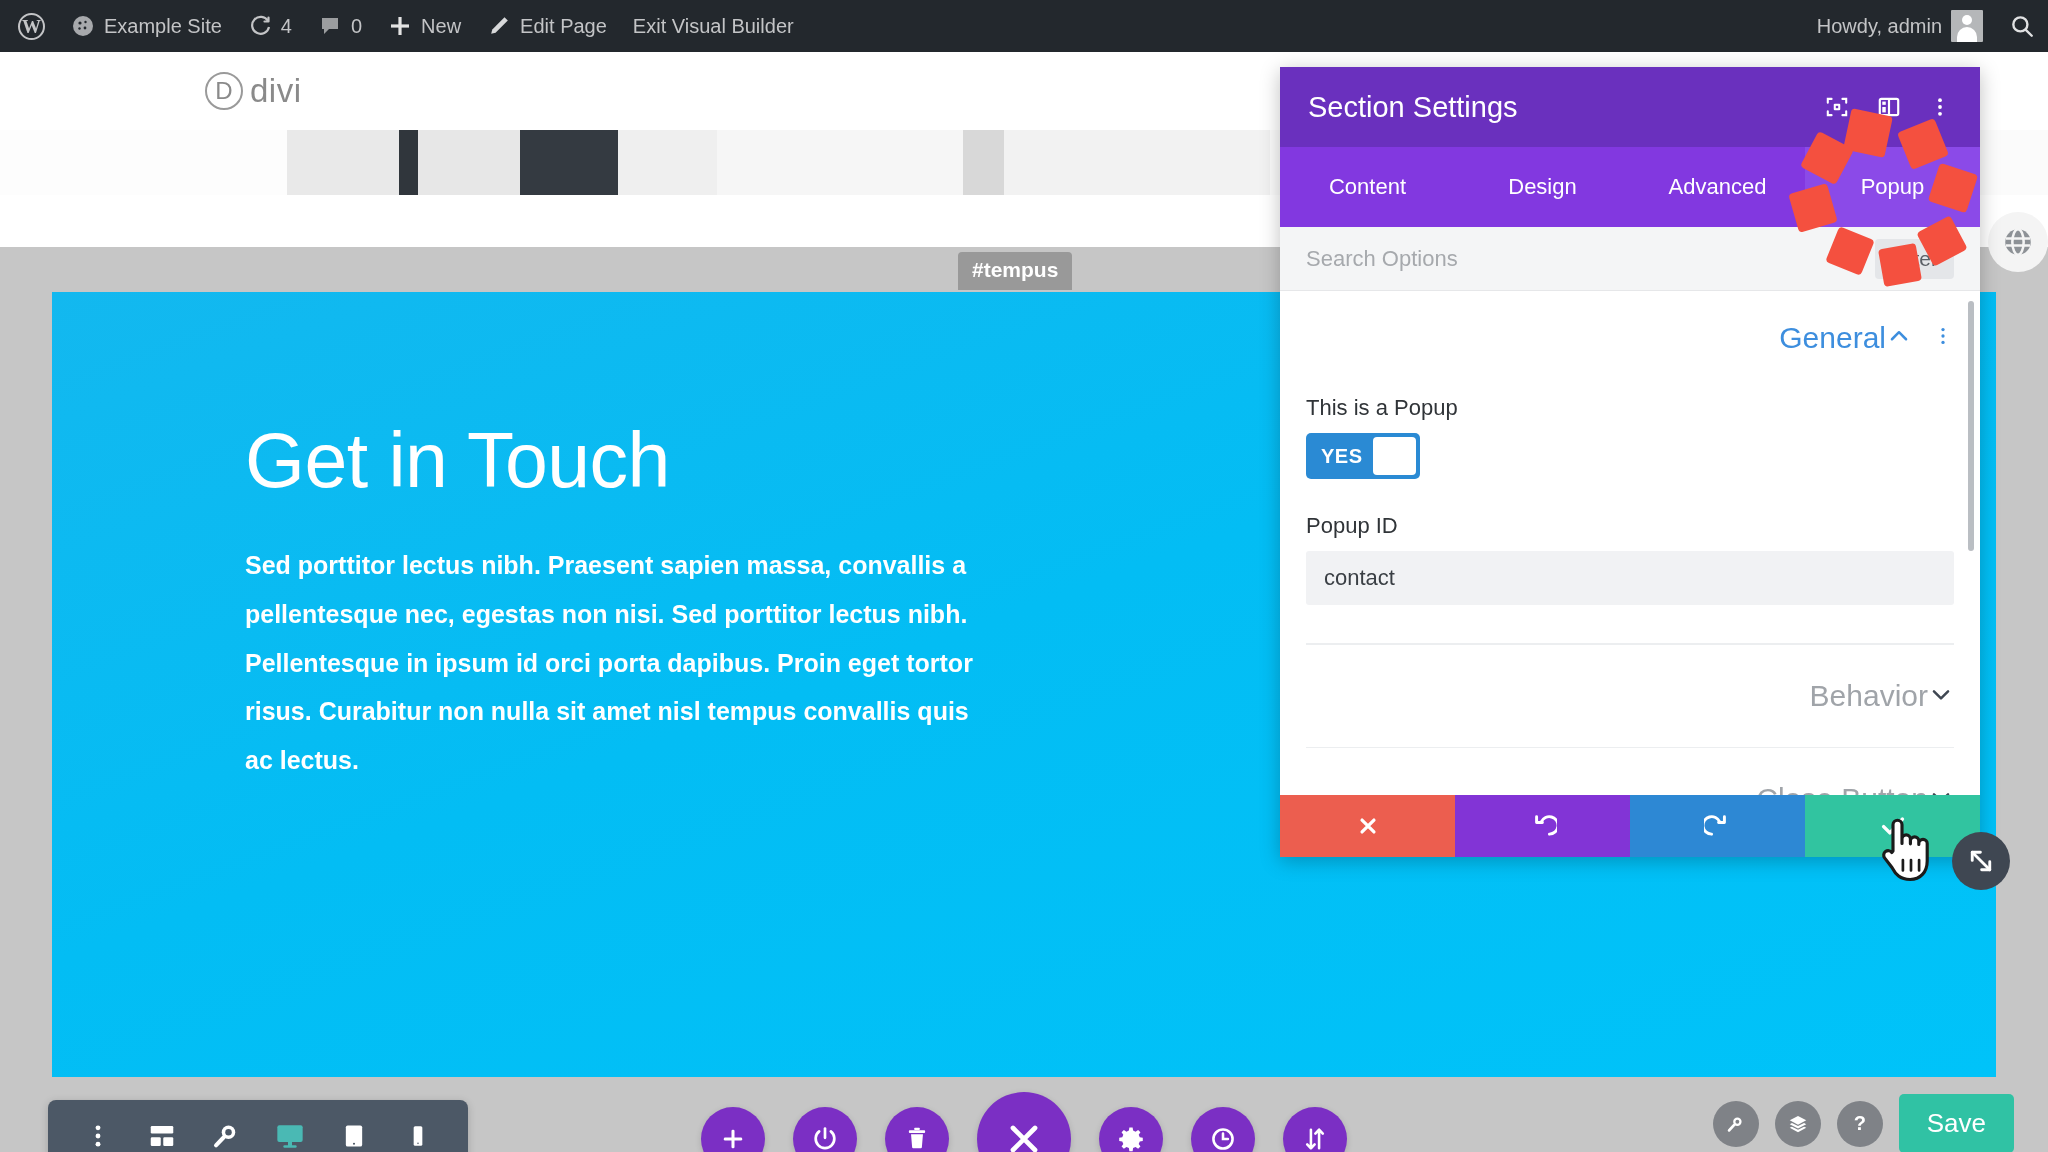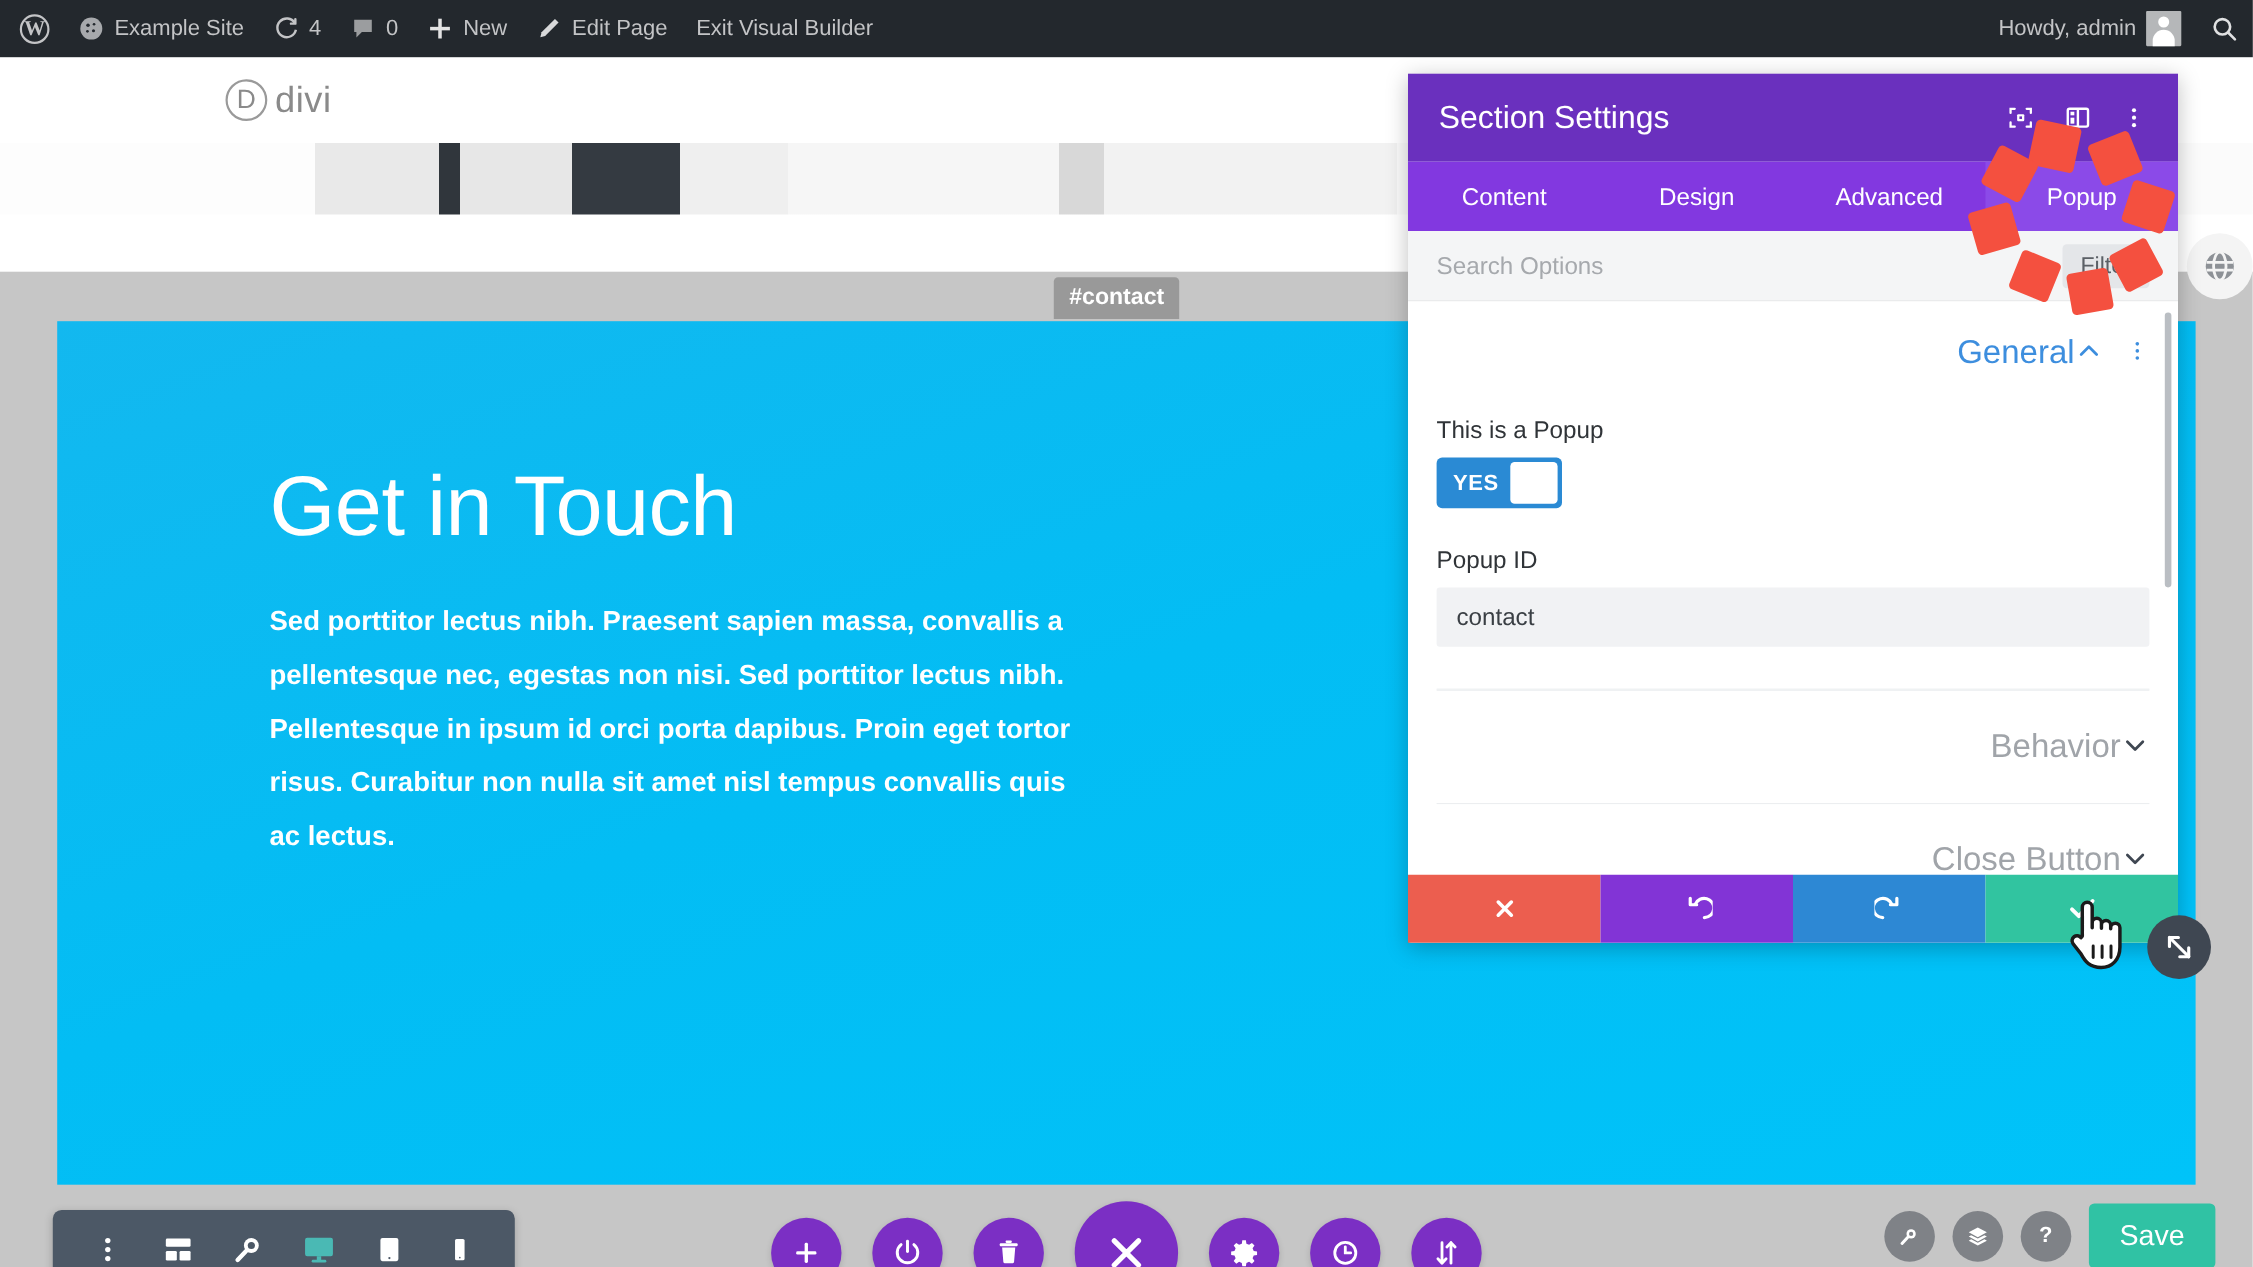--- a/index.html
+++ b/index.html
@@ -208,21 +208,21 @@
     padding: 16px 28px; flex: 0 0 auto;
   }
   #modal-title {
     color: #ffffff; font-size: 29px; font-weight: 400; flex: 1 1 auto;
   }
   .hdr-icon {
     color: #ffffff; margin-left: 26px;
     display: flex; align-items: center; justify-content: center;
   }
   #modal-tabs {
-    height: 63px; background: #8238e0;
+    height: 80px; background: #8238e0;
     display: flex; align-items: stretch; flex: 0 0 auto;
   }
   .tab {
     flex: 1 1 0; display: flex; align-items: center; justify-content: center;
     color: #ffffff; font-size: 22px;
   }
   .tab.active { background: #8b4ae8; }
 
   #search-row {
     height: 64px; background: #f4f5f6;
@@ -403,21 +403,21 @@
     <div class="divi-logo">
       <span class="divi-d">D</span>
       <span class="divi-word">divi</span>
     </div>
   </div>
 
   <div id="hero-strip"></div>
 
   <div id="canvas-bg"></div>
 
-  <div id="contact-badge">#contact</div>
+  <div id="contact-badge">#tempus</div>
 
   <div id="globe-btn">
     <svg width="34" height="34" viewBox="0 0 24 24" fill="none" stroke="#8d9196" stroke-width="1.8">
       <circle cx="12" cy="12" r="9" fill="#8d9196" stroke="none"></circle>
       <path d="M3.5 9.5h17M3.5 14.5h17" stroke="#f4f4f4"></path>
       <ellipse cx="12" cy="12" rx="4" ry="9" stroke="#f4f4f4"></ellipse>
     </svg>
   </div>
 
   <div id="blue-section">

